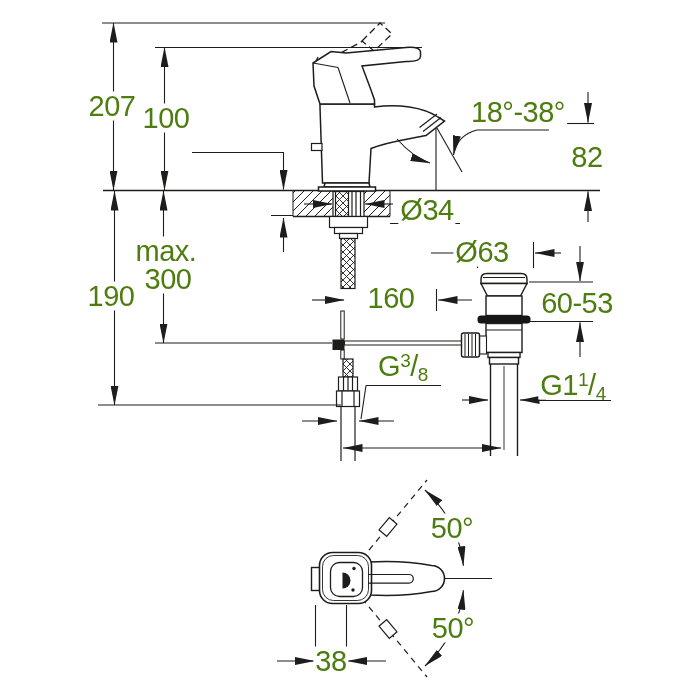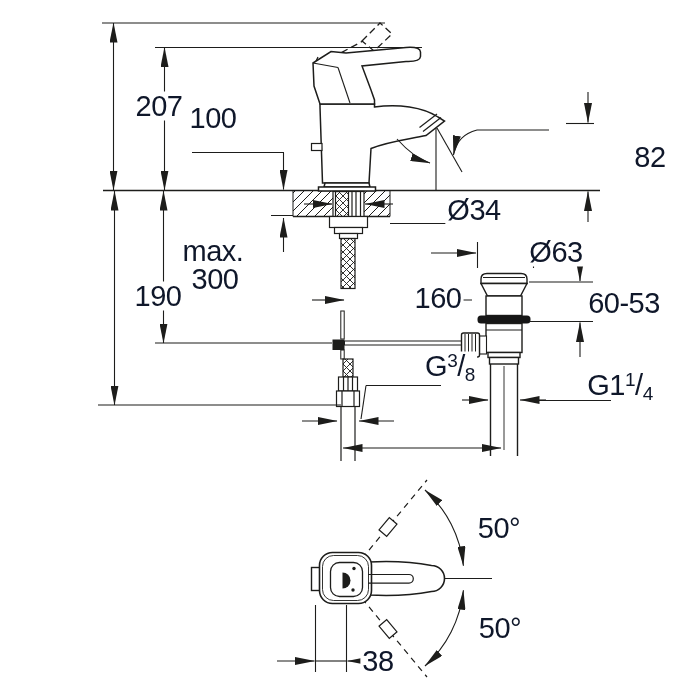--- a/index.html
+++ b/index.html
@@ -1,20 +1,20 @@
 <!DOCTYPE html>
 <html><head>
 <meta charset="utf-8">
 <style>
   html,body{margin:0;padding:0;background:#fff;}
   #stage{position:relative;width:700px;height:700px;background:#ffffff;overflow:hidden;
          font-family:"Liberation Sans",sans-serif;color:#1d1d1b;}
   svg{position:absolute;left:0;top:0;}
   .lbl{position:absolute;transform:translate(-50%,-50%);font-size:29px;line-height:1;
-       background:#ffffff;padding:0 2px;white-space:nowrap;color:#0f172a;letter-spacing:-0.5px;margin-left:47px;}
+       background:#ffffff;padding:0 2px;white-space:nowrap;color:#4d7c0f;letter-spacing:-0.5px;}
   .lbl .gsup{font-size:19px;position:relative;top:-9px;}
   .lbl .gsub{font-size:19px;position:relative;top:5px;}
 </style>
 </head>
 <body>
 
 <div id="stage">
 
 <svg width="700" height="700" viewBox="0 0 700 700">
   <defs>
@@ -184,27 +184,28 @@
       <line x1="346.5" y1="605" x2="346.5" y2="672"></line>
       <line x1="315.5" y1="661" x2="346.5" y2="661"></line>
       <line x1="277" y1="661" x2="314.5" y2="661" marker-end="url(#ah)"></line>
       <line x1="386" y1="661" x2="347.5" y2="661" marker-end="url(#ah)"></line>
     </g>
   </g>
 </svg>
 
 <div class="lbl" style="left:112px;top:106px">207</div>
 <div class="lbl" style="left:166px;top:118px">100</div>
-<div class="lbl" style="left:603px;top:157px">82</div>
+<div class="lbl" style="left:518px;top:112px">18°-38°</div>
+<div class="lbl" style="left:587px;top:157px">82</div>
 <div class="lbl" style="left:427px;top:210px">Ø34</div>
 <div class="lbl" style="left:166px;top:251px">max.</div>
 <div class="lbl" style="left:168px;top:279px">300</div>
 <div class="lbl" style="left:111px;top:296px">190</div>
 <div class="lbl" style="left:391px;top:298px">160</div>
-<div class="lbl" style="left:509px;top:252px">Ø63</div>
+<div class="lbl" style="left:482px;top:252px">Ø63</div>
 <div class="lbl" style="left:577px;top:303px">60-53</div>
 <div class="lbl" style="left:403px;top:366px"><span>G</span><span class="gsup">3</span><span>/</span><span class="gsub">8</span></div>
 <div class="lbl" style="left:573px;top:385px"><span>G1</span><span class="gsup">1</span><span>/</span><span class="gsub">4</span></div>
 <div class="lbl" style="left:452px;top:528px">50°</div>
 <div class="lbl" style="left:453px;top:628px">50°</div>
 <div class="lbl" style="left:331px;top:661px">38</div>
 
 </div>
 
 </body></html>

